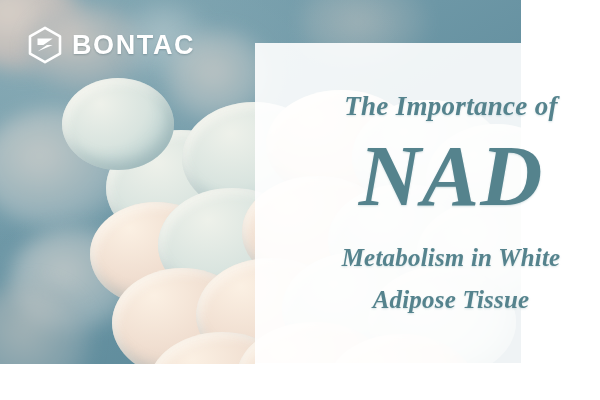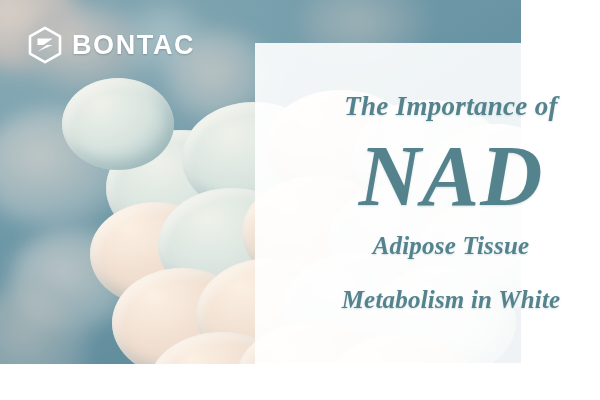--- a/index.html
+++ b/index.html
@@ -196,17 +196,17 @@
         <path d="M18 1.8 33 10.4v17.2L18 36.2 3 27.6V10.4Z" stroke="#ffffff" stroke-width="2.6" fill="none" stroke-linejoin="round"></path>
         <path d="M10.5 12.6h15.2l-9.3 6.3h9.3l-15.2 6.5 9.4-6.5h-9.4Z" fill="#ffffff"></path>
       </svg>
     </span>
     <span class="logo-text">BONTAC</span>
   </div>
 
   <div class="headline">
     <div class="t-line t-line1">The Importance of</div>
     <div class="t-line t-nad">NAD</div>
+    <div class="t-line t-line3">Metabolism in White</div>
     <div class="t-line t-line4">Adipose Tissue</div>
-    <div class="t-line t-line3">Metabolism in White</div>
   </div>
 
 </div>
 
 </body></html>

